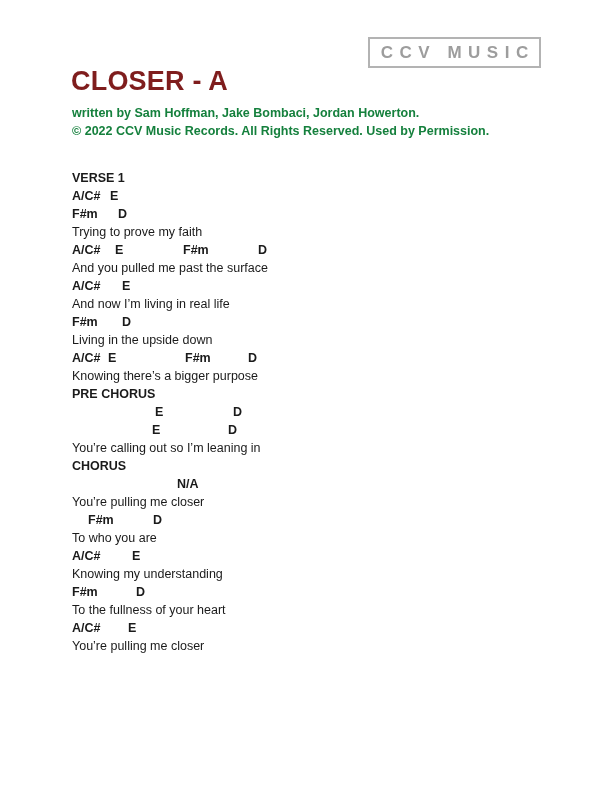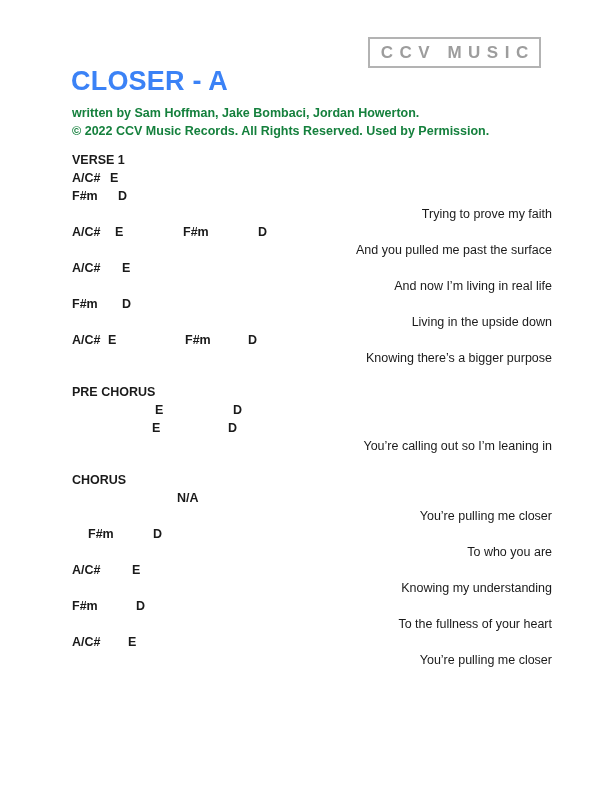--- a/index.html
+++ b/index.html
@@ -27,50 +27,49 @@
     color: #9d9d9d;
     text-indent: 6.5px; 
     white-space: nowrap;
   }
   .title {
     position: absolute;
     left: 71px; top: 66px;
     font-size: 27px;
     font-weight: 700;
     letter-spacing: 0.2px;
-    color: #3b82f6;
+    color: #7f1d1d;
     white-space: nowrap;
   }
   .meta {
     position: absolute;
     left: 72px; top: 104px;
     font-size: 12.5px;
     font-weight: 700;
     line-height: 18px;
     color: #15803d;
     white-space: nowrap;
   }
   .song {
     position: absolute;
-    left: 72px; top: 151px;
+    left: 72px; top: 169px;
     width: 480px;
   }
   .section { margin: 0; }
-  .section + .section { margin-top: 16px; }
+  .section + .section { }
   .section-heading {
     height: 18px; line-height: 18px;
     font-size: 12.5px; font-weight: 700;
     white-space: pre;
   }
   .line {
     position: relative;
     height: 18px; line-height: 18px;
     font-size: 12.5px;
     white-space: pre;
-    text-align: right;
   }
   .chord-line { font-weight: 700; }
   .chord { position: absolute; top: 0; }
 </style>
 </head>
 <body>
 
 <div class="page">
 
   <div class="logo-box">

